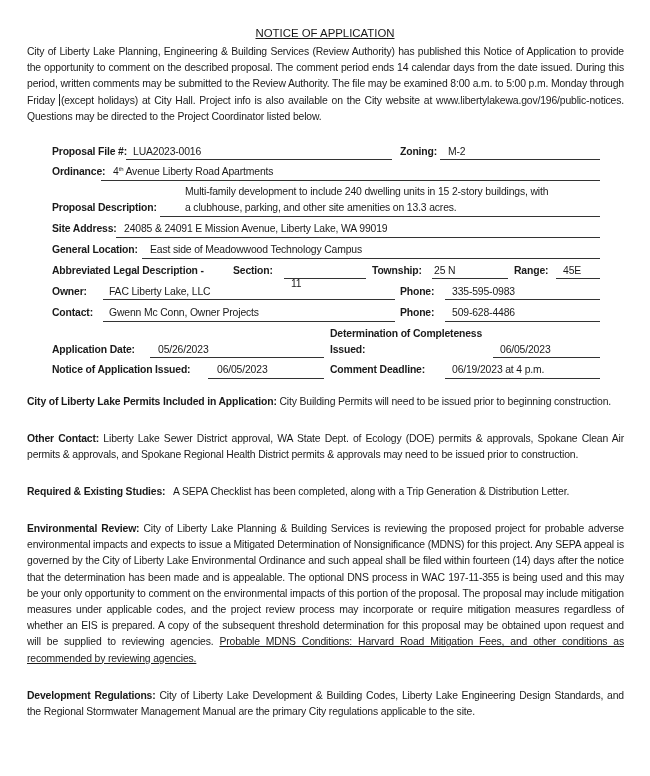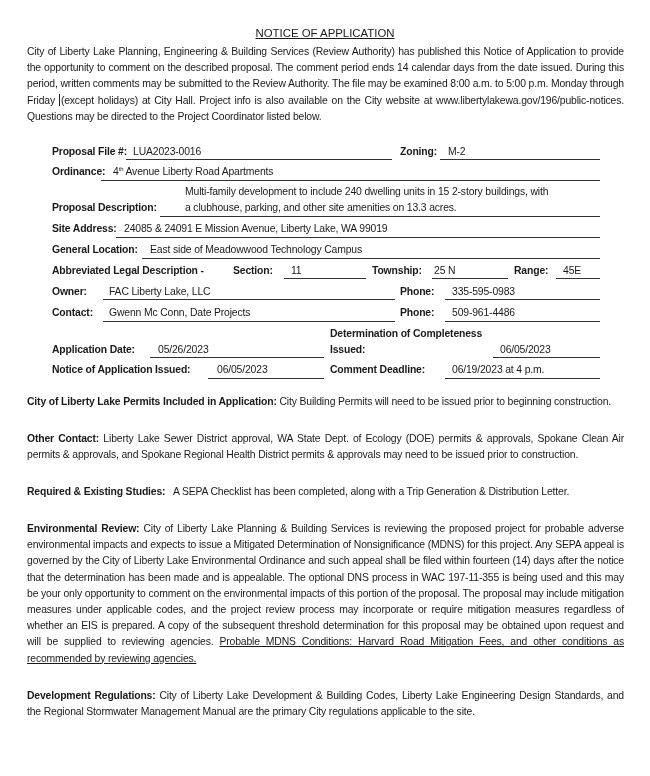--- a/index.html
+++ b/index.html
@@ -60,41 +60,41 @@
     <span class="lbl" style="left:52px;top:223px">Site Address:</span>
     <span class="val" style="left:124px;top:223px">24085 &amp; 24091 E Mission Avenue, Liberty Lake, WA 99019</span>
     <div class="line" style="left:116px;top:237px;width:484px"></div>
 
     <span class="lbl" style="left:52px;top:244px">General Location:</span>
     <span class="val" style="left:150px;top:244px">East side of Meadowwood Technology Campus</span>
     <div class="line" style="left:142px;top:258px;width:458px"></div>
 
     <span class="lbl" style="left:52px;top:265px">Abbreviated Legal Description -</span>
     <span class="lbl" style="left:233px;top:265px">Section:</span>
-    <span class="val" style="left:291px;top:265px">11</span>
+    <span class="val" style="left:291px;top:278px">11</span>
     <div class="line" style="left:284px;top:278px;width:82px"></div>
     <span class="lbl" style="left:372px;top:265px">Township:</span>
     <span class="val" style="left:434px;top:265px">25 N</span>
     <div class="line" style="left:432px;top:278px;width:76px"></div>
     <span class="lbl" style="left:514px;top:265px">Range:</span>
     <span class="val" style="left:563px;top:265px">45E</span>
     <div class="line" style="left:556px;top:278px;width:44px"></div>
 
     <span class="lbl" style="left:52px;top:286px">Owner:</span>
     <span class="val" style="left:109px;top:286px">FAC Liberty Lake, LLC</span>
     <div class="line" style="left:103px;top:299px;width:292px"></div>
     <span class="lbl" style="left:400px;top:286px">Phone:</span>
     <span class="val" style="left:452px;top:286px">335-595-0983</span>
     <div class="line" style="left:445px;top:299px;width:155px"></div>
 
     <span class="lbl" style="left:52px;top:307px">Contact:</span>
-    <span class="val" style="left:109px;top:307px">Gwenn Mc Conn, Date Projects</span>
+    <span class="val" style="left:109px;top:307px">Gwenn Mc Conn, Owner Projects</span>
     <div class="line" style="left:103px;top:321px;width:292px"></div>
     <span class="lbl" style="left:400px;top:307px">Phone:</span>
-    <span class="val" style="left:452px;top:307px">509-961-4486</span>
+    <span class="val" style="left:452px;top:307px">509-628-4486</span>
     <div class="line" style="left:445px;top:321px;width:155px"></div>
 
     <span class="lbl" style="left:330px;top:328px">Determination of Completeness</span>
     <span class="lbl" style="left:52px;top:344px">Application Date:</span>
     <span class="val" style="left:158px;top:344px">05/26/2023</span>
     <div class="line" style="left:150px;top:357px;width:174px"></div>
     <span class="lbl" style="left:330px;top:344px">Issued:</span>
     <span class="val" style="left:500px;top:344px">06/05/2023</span>
     <div class="line" style="left:493px;top:357px;width:107px"></div>
 

